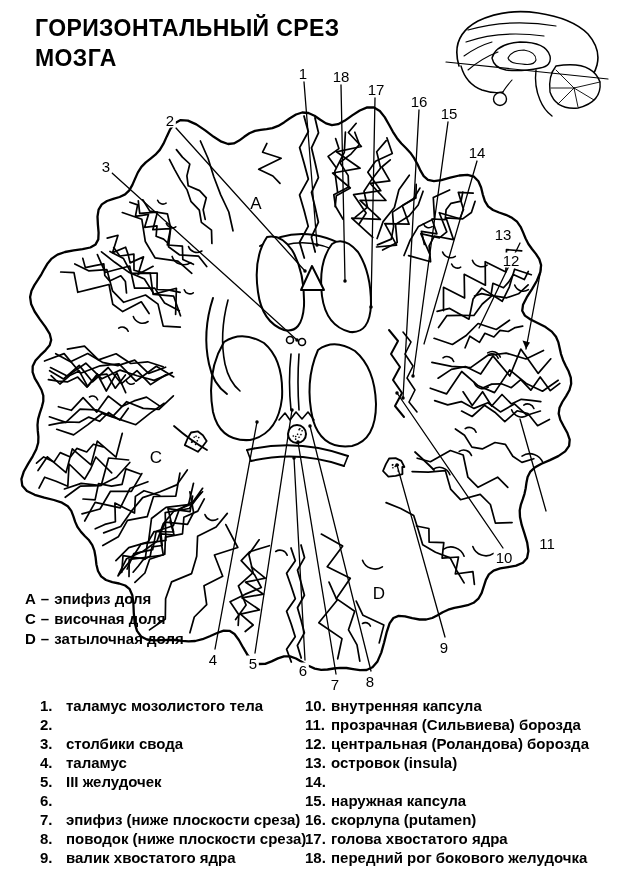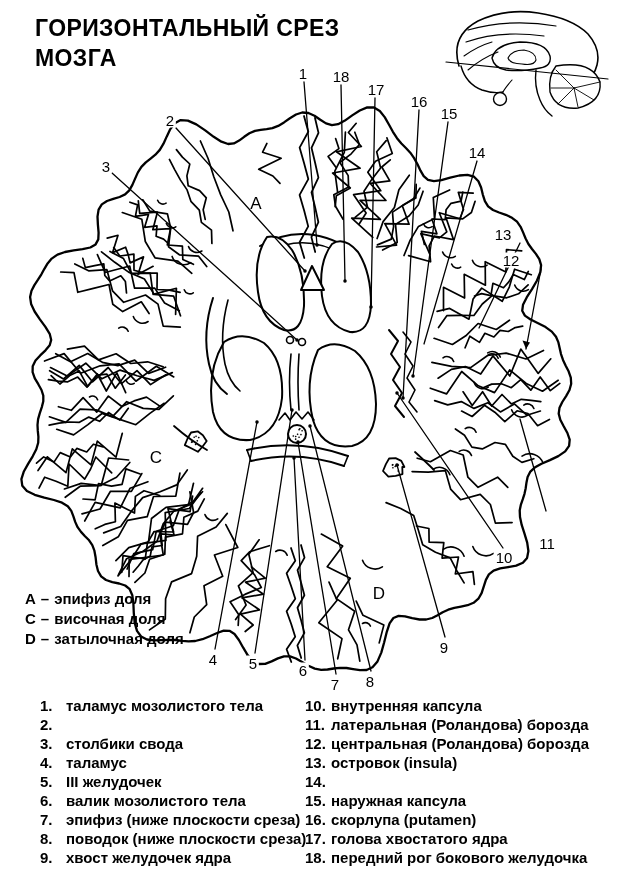--- a/index.html
+++ b/index.html
@@ -328,43 +328,42 @@
     <div class="li">
         <span class="n">4.</span>
         <span>таламус</span>
       </div>
     <div class="li">
         <span class="n">5.</span>
         <span>III желудочек</span>
       </div>
     <div class="li">
         <span class="n">6.</span>
-        <span>валик мозолистого тела</span>
       </div>
     <div class="li">
         <span class="n">7.</span>
         <span>эпифиз (ниже плоскости среза)</span>
       </div>
     <div class="li">
         <span class="n">8.</span>
         <span>поводок (ниже плоскости среза)</span>
       </div>
     <div class="li">
         <span class="n">9.</span>
-        <span>хвост желудочек ядра</span>
+        <span>валик хвостатого ядра</span>
       </div>
   </div>
   <div class="list list-right">
     <div class="li">
         <span class="n">10.</span>
         <span>внутренняя капсула</span>
       </div>
     <div class="li">
         <span class="n">11.</span>
-        <span>латеральная (Роландова) борозда</span>
+        <span>прозрачная (Сильвиева) борозда</span>
       </div>
     <div class="li">
         <span class="n">12.</span>
         <span>центральная (Роландова) борозда</span>
       </div>
     <div class="li">
         <span class="n">13.</span>
         <span>островок (insula)</span>
       </div>
     <div class="li">

